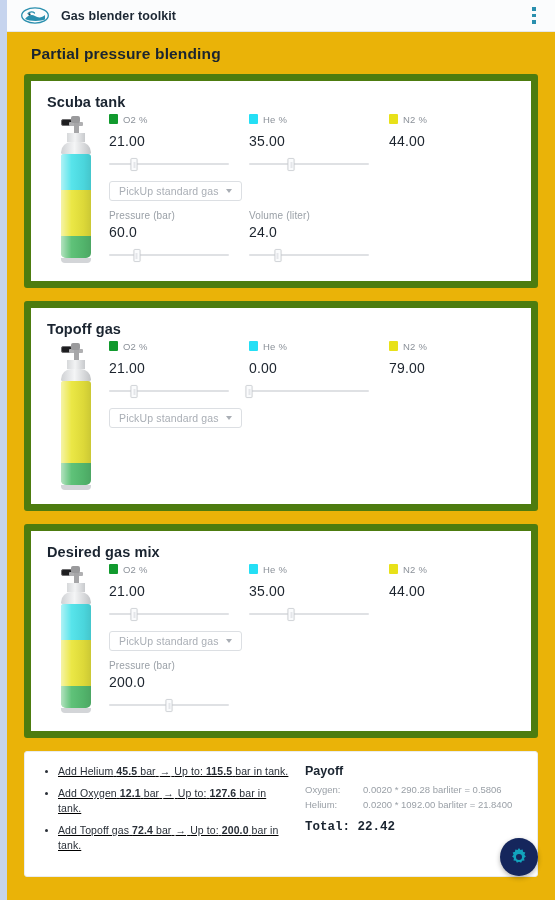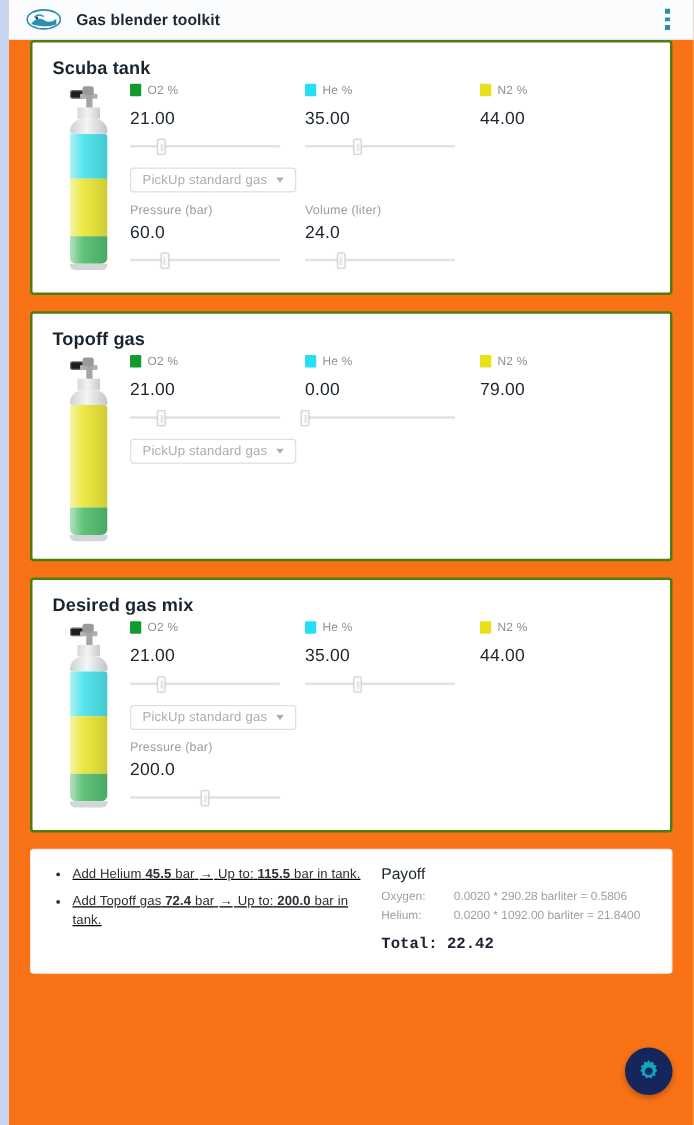--- a/index.html
+++ b/index.html
@@ -22,21 +22,21 @@
     left: 0; top: 0;
     width: 7px; height: 900px;
     background: #c6d4ee;
     z-index: 5;
   }
 
   .page {
     position: absolute;
     left: 7px; top: 0;
     width: 548px; height: 900px;
-    background: #f97316;
+    background: #eab308;
   }
 
   
   .appbar {
     height: 32px;
     background: #fbfcfd;
     border-bottom: 1px solid #e3e7eb;
     display: flex;
     align-items: center;
     padding: 0 10px 0 14px;
@@ -72,21 +72,21 @@
     font-size: 15.5px;
     color: #1a2430;
     font-weight: 600;
     padding: 13px 0 11px 24px;
     letter-spacing: .15px;
   }
 
   
   .card {
     background: #ffffff;
-    border: 2px solid #4d7c0f;
+    border: 7px solid #4d7c0f;
     border-radius: 3px;
     margin: 0 17px 13px 17px;
     padding: 13px 16px 14px 16px;
     position: relative;
   }
   .card-title {
     font-size: 14.5px;
     color: #1a2430;
     font-weight: 600;
     margin-bottom: 4px;
@@ -310,21 +310,21 @@
     width: 3px; height: 3px;
     border-radius: 50%;
     background: #2a3038;
   }
   .steps b { font-weight: 700; }
   .arrow { font-weight: 700; padding: 0 1px; }
 
   .payoff-title {
     font-size: 12.5px;
     color: #1a2430;
-    font-weight: 400;
+    font-weight: 700;
     margin-bottom: 5px;
   }
   .payoff-row {
     display: flex;
     font-size: 9.5px;
     color: #9aa0a7;
     line-height: 13px;
     margin-bottom: 2px;
   }
   .payoff-key { flex: 0 0 58px; }
@@ -368,20 +368,21 @@
       </svg>
     </div>
     <div class="appbar-title">Gas blender toolkit</div>
     <div class="kebab">
       <i></i>
       <i></i>
       <i></i>
     </div>
   </div>
 
+  <div class="page-title">Partial pressure blending</div>
 
   <div class="card">
     <div class="card-title">Scuba tank</div>
     <div class="card-body">
       <div class="tank-wrap">
         <div class="tank">
           <div class="valve">
             <div class="outlet"></div>
               <div class="cap"></div>
               <div class="stem"></div>
@@ -602,20 +603,29 @@
           <li>
             <span>Add Helium</span>
             <b>45.5</b>
             <span>bar</span>
             <span class="arrow">→</span>
             <span>Up to:</span>
             <b>115.5</b>
             <span>bar in tank.</span>
           </li>
           <li>
+            <span>Add Oxygen</span>
+            <b>12.1</b>
+            <span>bar</span>
+            <span class="arrow">→</span>
+            <span>Up to:</span>
+            <b>127.6</b>
+            <span>bar in tank.</span>
+          </li>
+          <li>
             <span>Add Topoff gas</span>
             <b>72.4</b>
             <span>bar</span>
             <span class="arrow">→</span>
             <span>Up to:</span>
             <b>200.0</b>
             <span>bar in tank.</span>
           </li>
         </ul>
       </div>

